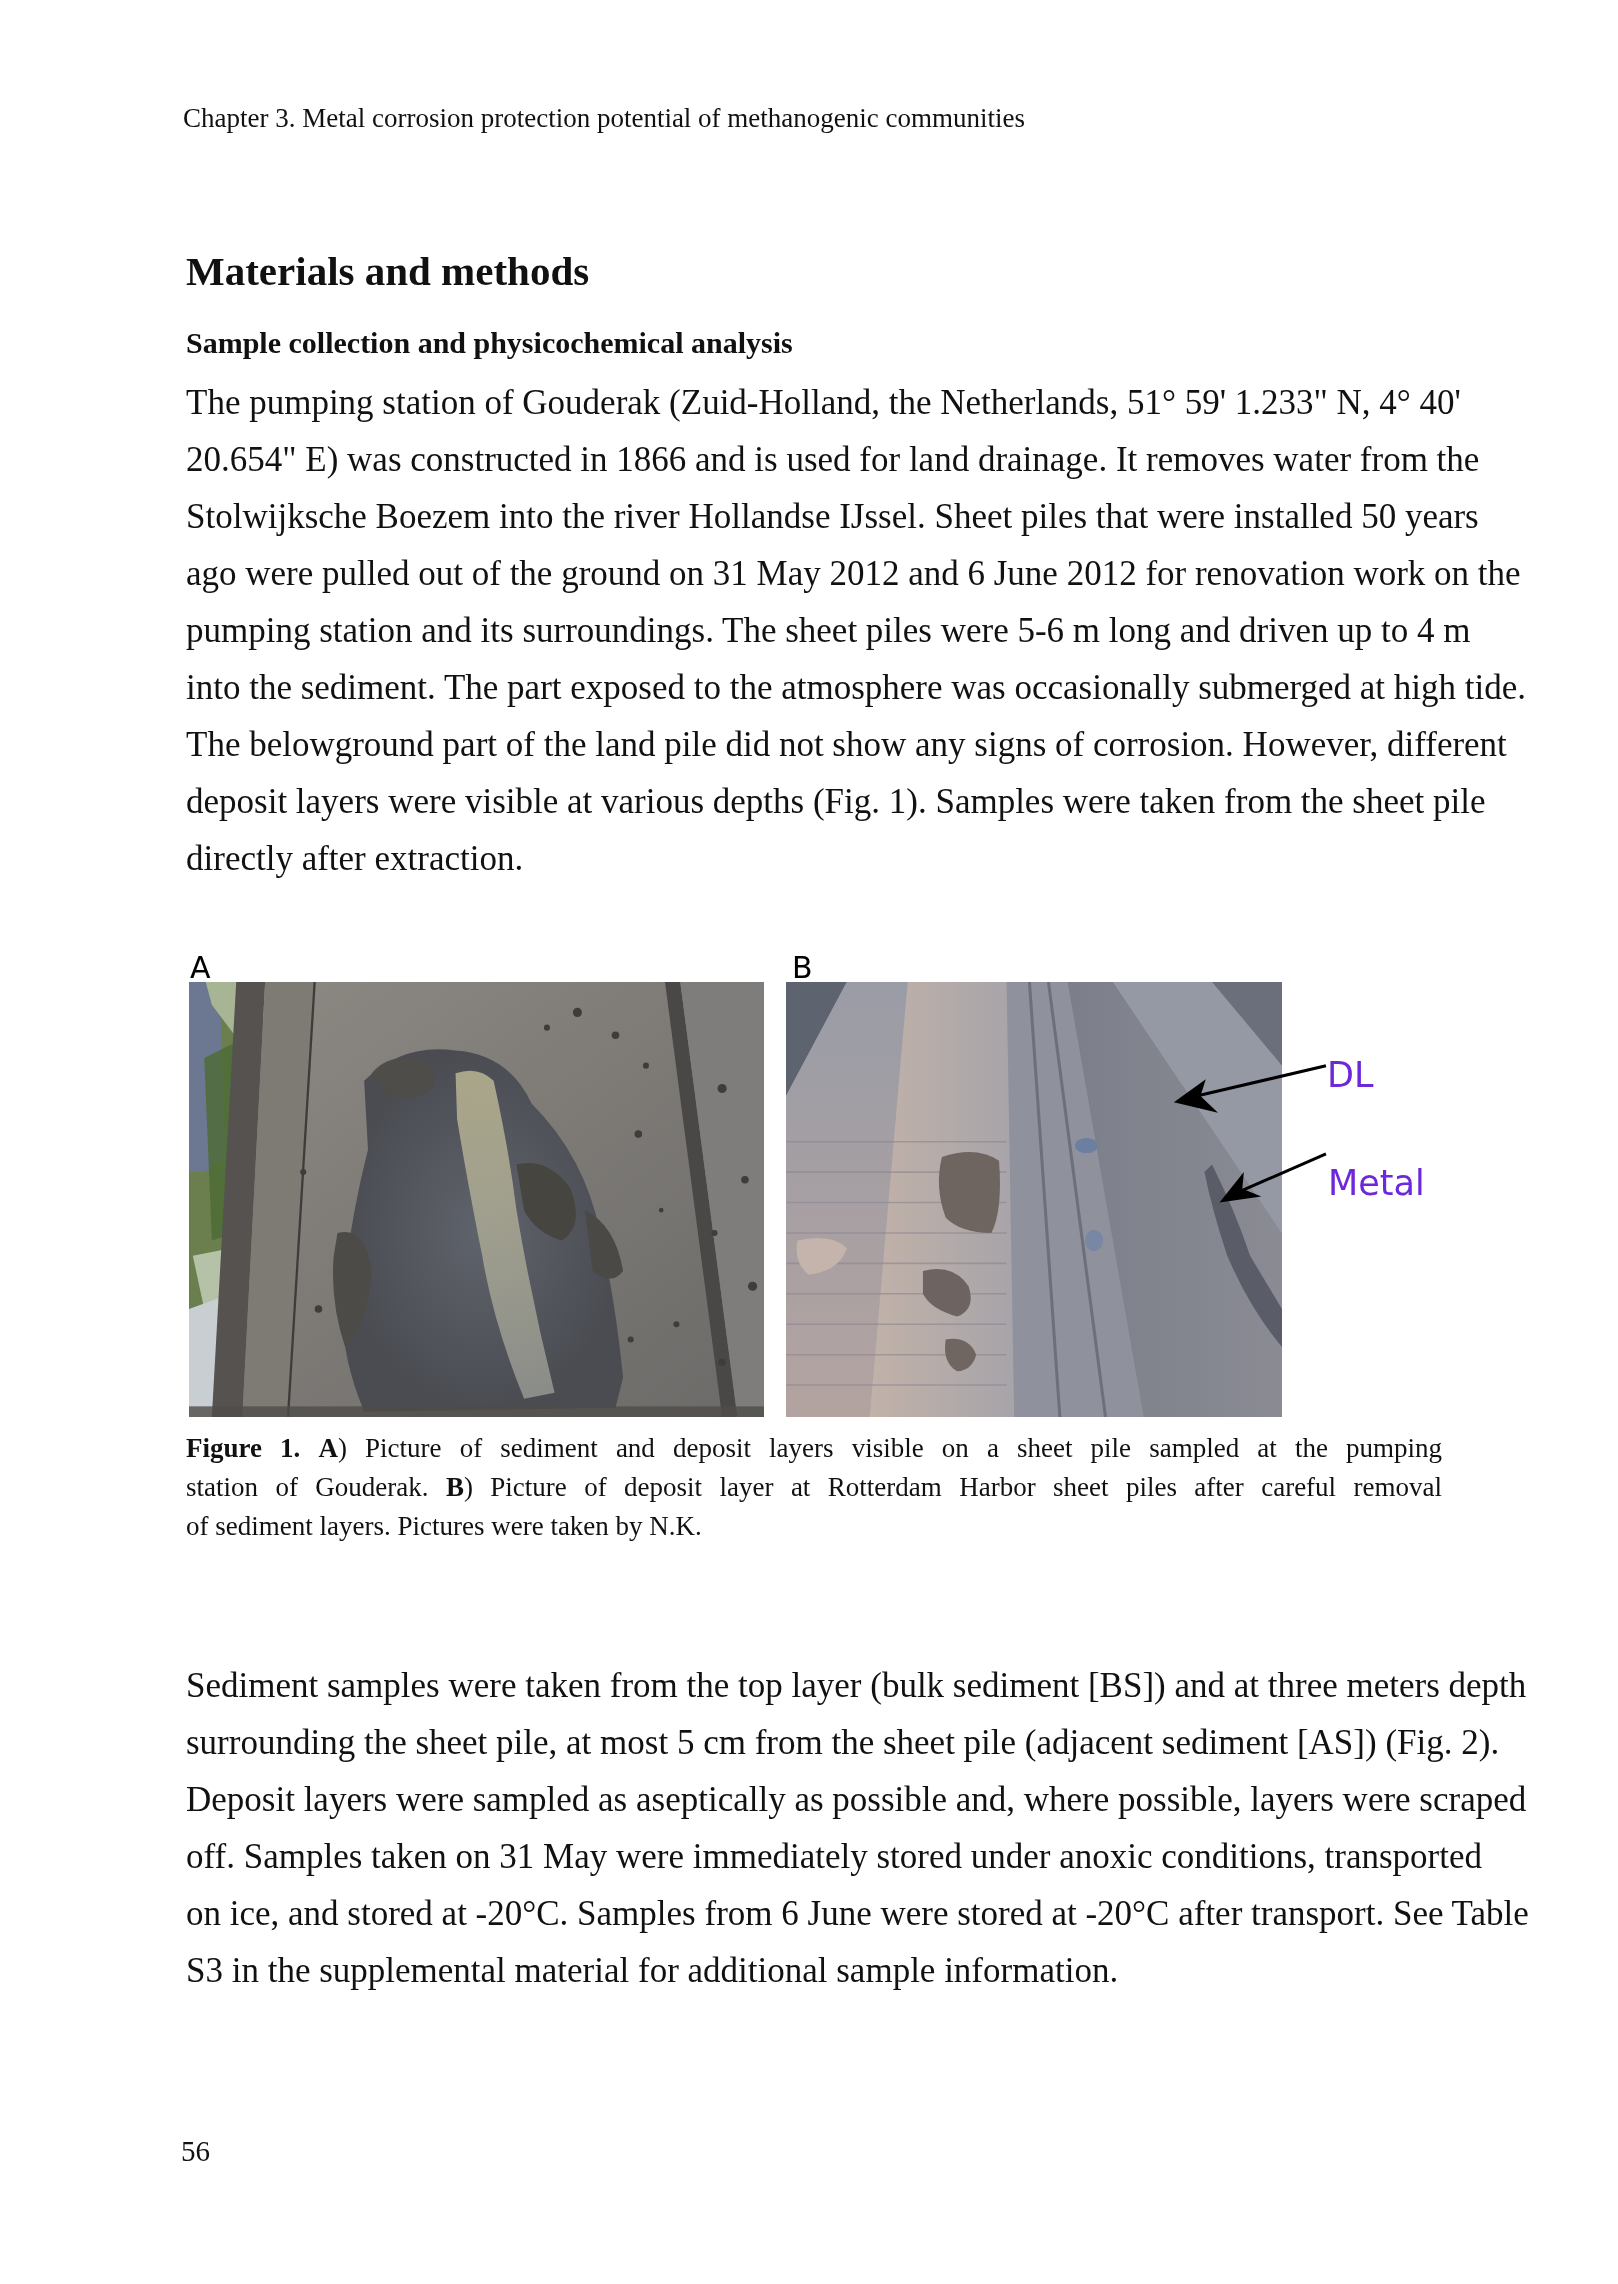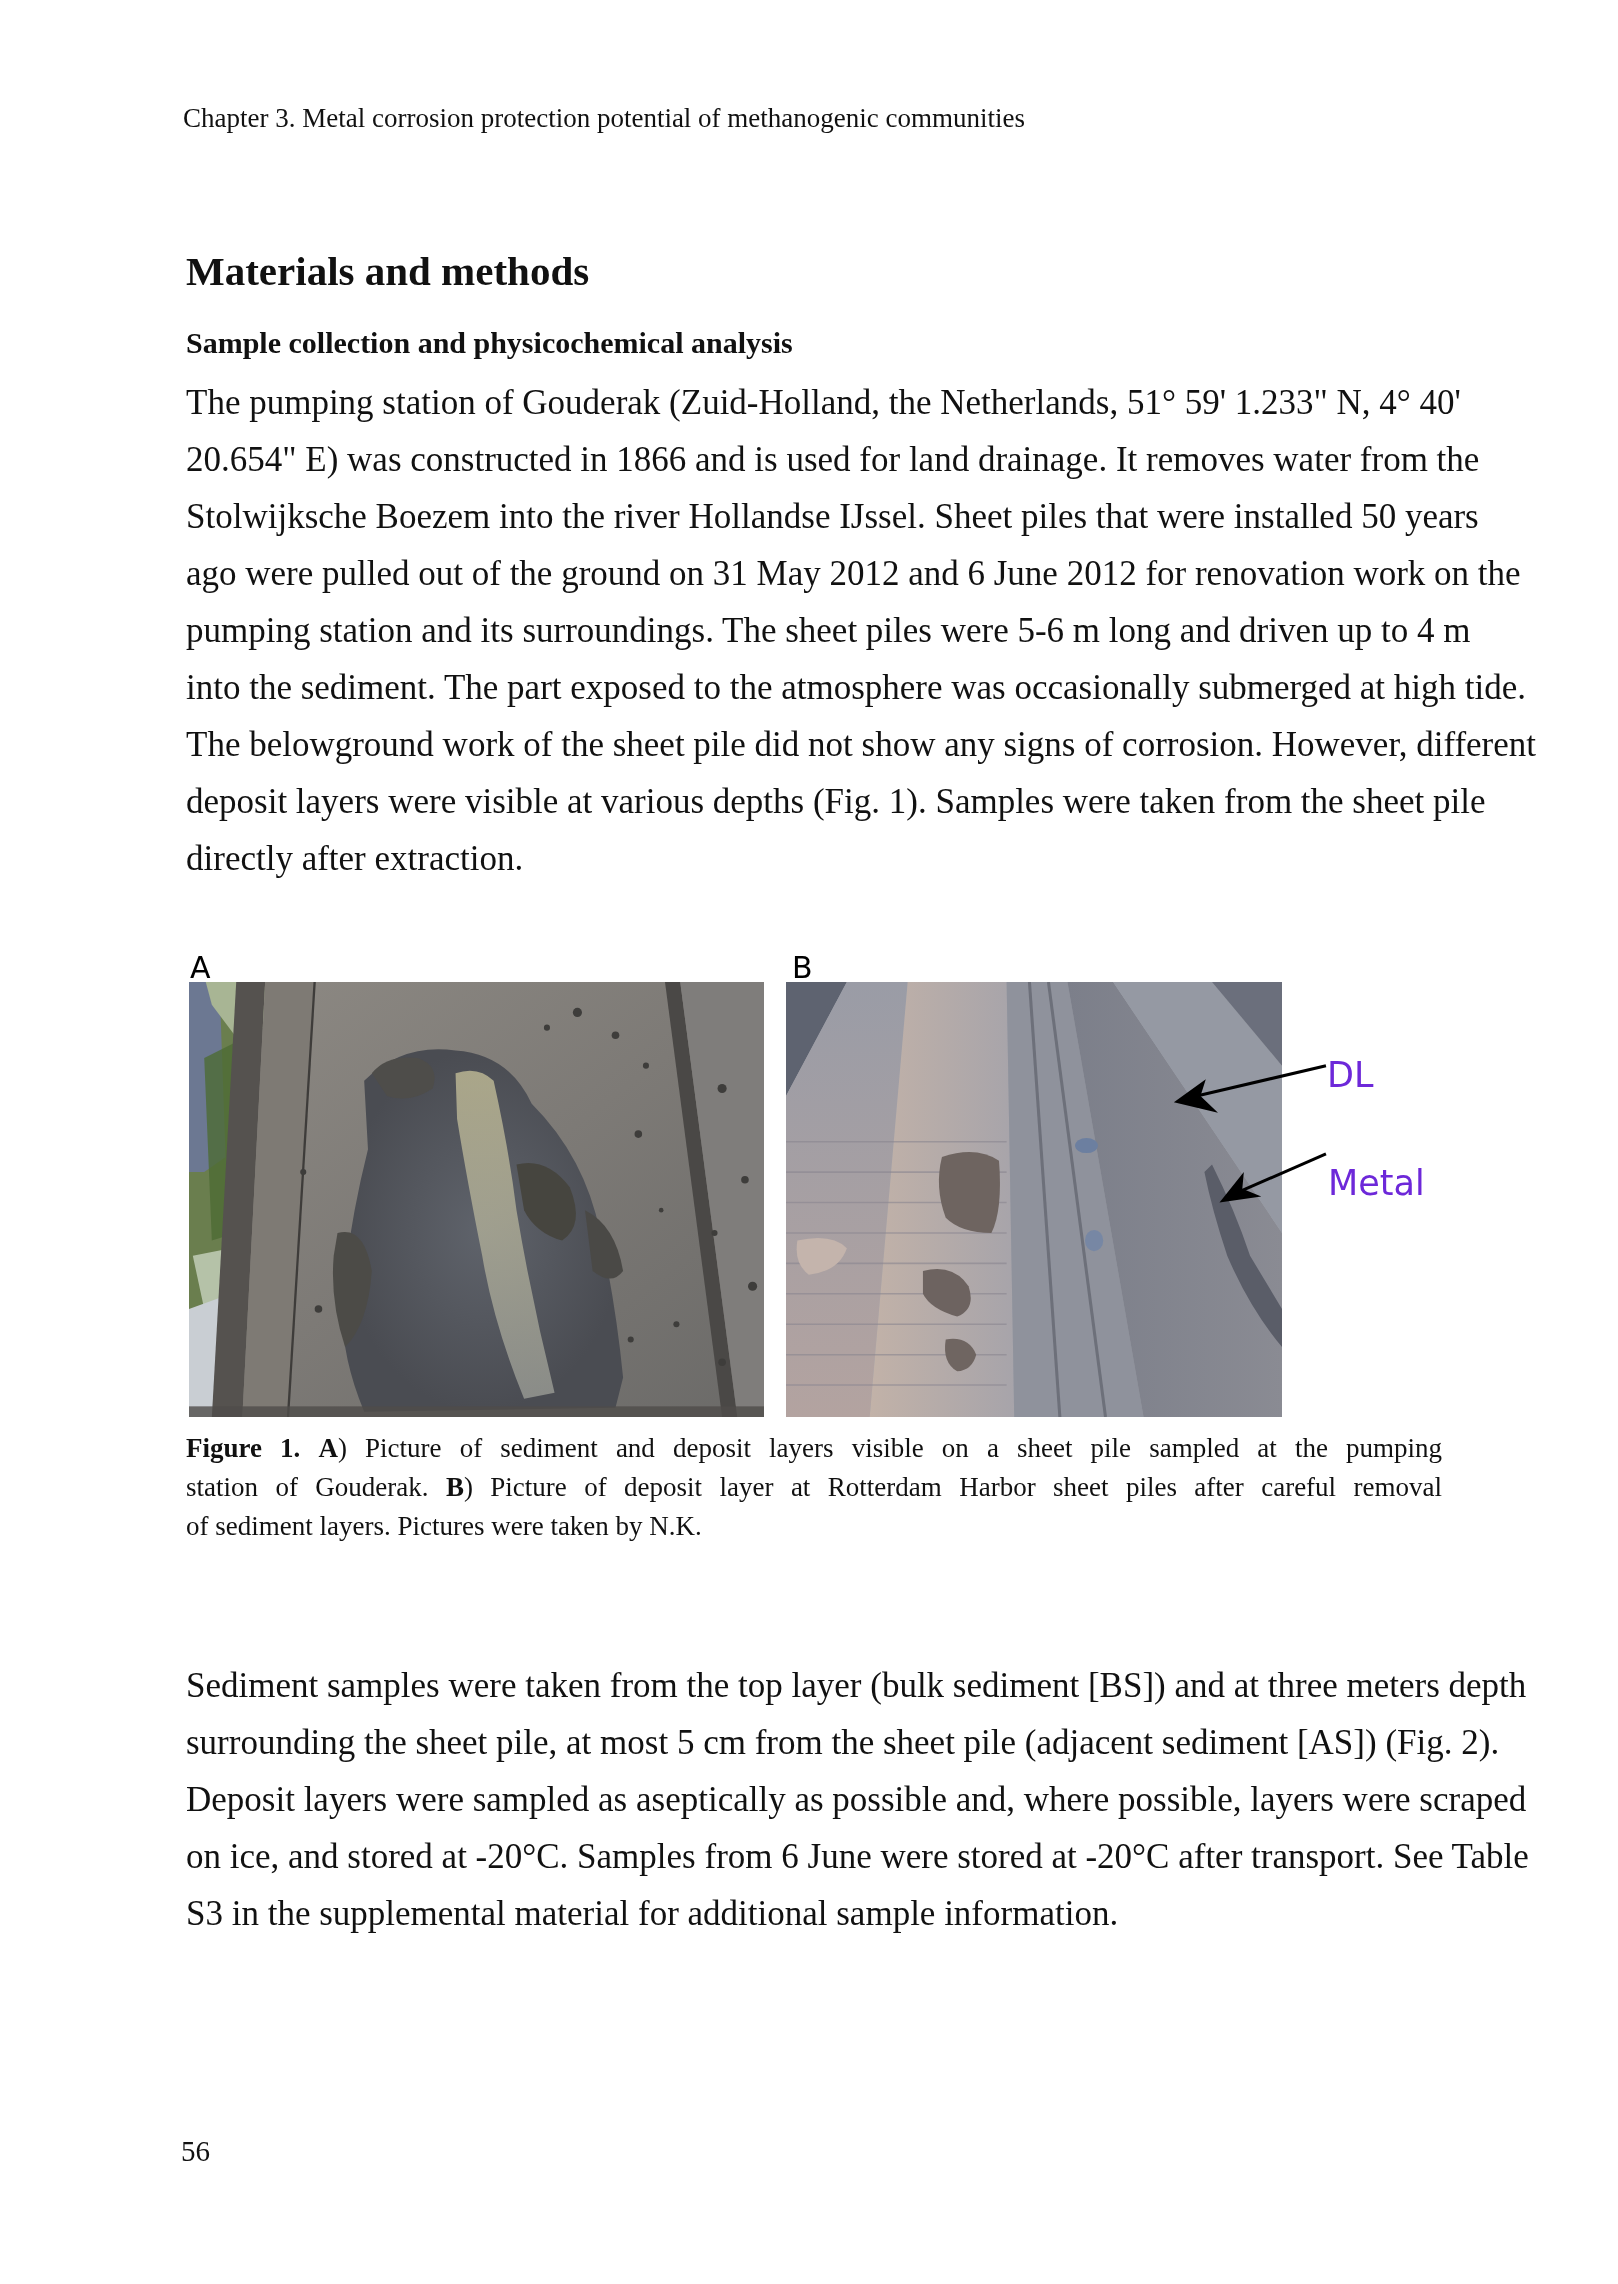--- a/index.html
+++ b/index.html
@@ -41,21 +41,21 @@
 <div class="abs h1">Materials and methods</div>
 <div class="abs h2">Sample collection and physicochemical analysis</div>
 
 <div class="abs para p1">
   <span class="ln">The pumping station of Gouderak (Zuid-Holland, the Netherlands, 51° 59' 1.233" N, 4° 40'</span>
   <span class="ln">20.654" E) was constructed in 1866 and is used for land drainage. It removes water from the</span>
   <span class="ln">Stolwijksche Boezem into the river Hollandse IJssel. Sheet piles that were installed 50 years</span>
   <span class="ln">ago were pulled out of the ground on 31 May 2012 and 6 June 2012 for renovation work on the</span>
   <span class="ln">pumping station and its surroundings. The sheet piles were 5-6 m long and driven up to 4 m</span>
   <span class="ln">into the sediment. The part exposed to the atmosphere was occasionally submerged at high tide.</span>
-  <span class="ln">The belowground work of the sheet pile did not show any signs of corrosion. However, different</span>
+  <span class="ln">The belowground part of the land pile did not show any signs of corrosion. However, different</span>
   <span class="ln">deposit layers were visible at various depths (Fig. 1). Samples were taken from the sheet pile</span>
   <span class="ln last">directly after extraction.</span>
 </div>
 
 <div class="abs panel-label label-a">A</div>
 <div class="abs panel-label label-b">B</div>
 
 <div class="abs photo photo-a" aria-label="Photo of sediment and deposit layers on a sheet pile">
   <svg width="575" height="435" viewBox="0 0 755 572" preserveAspectRatio="none">
     <defs>
@@ -195,18 +195,19 @@
 <div class="abs caption">
   <span class="ln"><b>Figure 1.</b> <b>A</b><span>) Picture of sediment and deposit layers visible on a sheet pile sampled at the pumping</span></span>
   <span class="ln"><span>station of Gouderak. </span><b>B</b><span>) Picture of deposit layer at Rotterdam Harbor sheet piles after careful removal</span></span>
   <span class="ln last">of sediment layers. Pictures were taken by N.K.</span>
 </div>
 
 <div class="abs para p2">
   <span class="ln">Sediment samples were taken from the top layer (bulk sediment [BS]) and at three meters depth</span>
   <span class="ln">surrounding the sheet pile, at most 5 cm from the sheet pile (adjacent sediment [AS]) (Fig. 2).</span>
   <span class="ln">Deposit layers were sampled as aseptically as possible and, where possible, layers were scraped</span>
+  <span class="ln">off. Samples taken on 31 May were immediately stored under anoxic conditions, transported</span>
   <span class="ln">on ice, and stored at -20°C. Samples from 6 June were stored at -20°C after transport. See Table</span>
   <span class="ln last">S3 in the supplemental material for additional sample information.</span>
 </div>
 
 <div class="abs page-number">56</div>
 
 
 </body></html>

